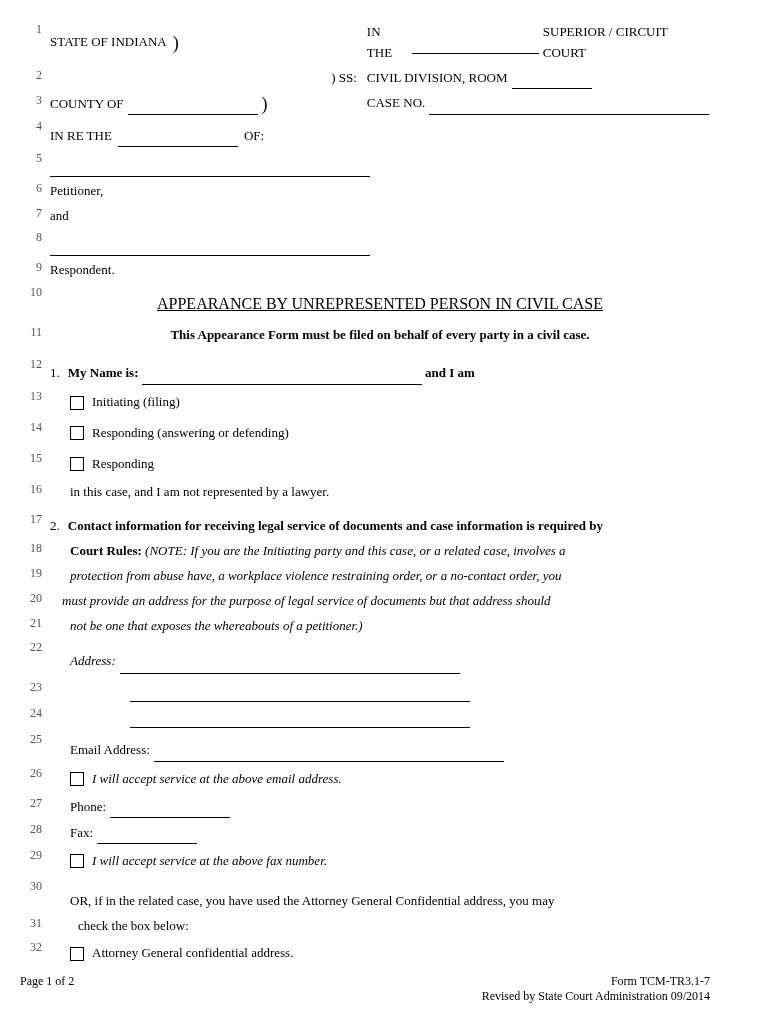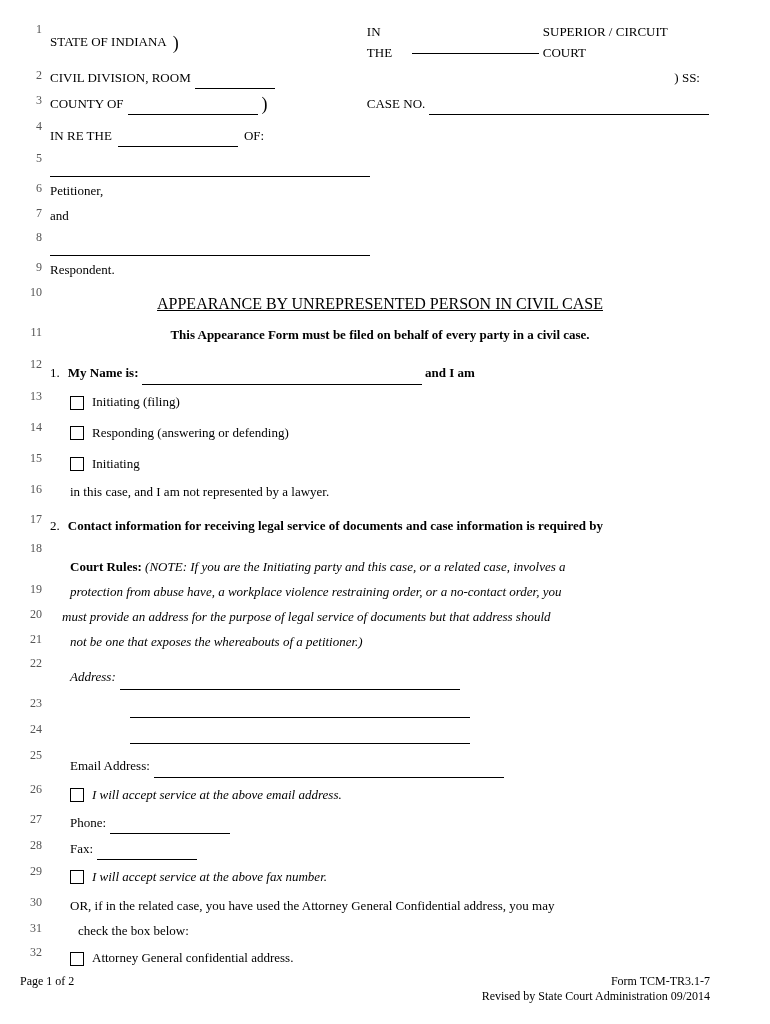--- a/index.html
+++ b/index.html
@@ -202,41 +202,41 @@
           <span>SUPERIOR / CIRCUIT COURT</span>
         </div>
       </div>
     </div>
   </div>
 
   <div class="line-wrapper">
     <div class="line-num">2</div>
     <div class="line-content">
       <div style="display:flex; align-items:center; width:100%;">
+        <div style="width:48%; display:flex; align-items:center; justify-content:flex-end; padding-right:10px;">
+          <span>) SS:</span>
+        </div>
         <div style="width:52%; display:flex; align-items:center; gap:4px;">
           <span>CIVIL DIVISION, ROOM</span>
           <span class="room-line">&nbsp;</span>
-        </div>
-        <div style="width:48%; display:flex; align-items:center; justify-content:flex-end; padding-right:10px;">
-          <span>) SS:</span>
         </div>
       </div>
     </div>
   </div>
 
   <div class="line-wrapper">
     <div class="line-num">3</div>
     <div class="line-content">
       <div style="display:flex; align-items:center; width:100%;">
         <div style="width:48%; display:flex; align-items:center; gap:4px;">
           <span>COUNTY OF</span>
           <span class="county-line">&nbsp;</span>
           <span style="font-size:18px; line-height:1;">)</span>
         </div>
-        <div style="width:52%; display:flex; align-items:center; gap:4px;">
+        <div style="width:52%; display:flex; gap:4px;">
           <span>CASE NO.</span>
           <span class="underline-case">&nbsp;</span>
         </div>
       </div>
     </div>
   </div>
 
   <div class="line-wrapper">
     <div class="line-num">4</div>
     <div class="line-content">
@@ -329,21 +329,21 @@
         <span>Responding (answering or defending)</span>
       </div>
     </div>
   </div>
 
   <div class="line-wrapper">
     <div class="line-num">15</div>
     <div class="line-content">
       <div class="checkbox-item">
         <span class="checkbox"></span>
-        <span>Initiating</span>
+        <span>Responding</span>
       </div>
     </div>
   </div>
 
   <div class="line-wrapper">
     <div class="line-num">16</div>
     <div class="line-content">
       <div style="margin-left:20px; margin-bottom:6px;">
         <span>in this case, and I am not represented by a lawyer.</span>
       </div>
@@ -358,21 +358,21 @@
         <div class="item-body">
           <span>Contact information for receiving legal service of documents and case information is required by</span>
         </div>
       </div>
     </div>
   </div>
 
   <div class="line-wrapper">
     <div class="line-num">18</div>
     <div class="line-content">
-      <div style="margin-left:20px;margin-top:16px;">
+      <div style="margin-left:20px;">
         <span class="bold-inline">Court Rules:</span>
         <span class="italic-note"> (NOTE: If you are the Initiating party and this case, or a related case, involves a</span>
       </div>
     </div>
   </div>
 
   <div class="line-wrapper">
     <div class="line-num">19</div>
     <div class="line-content">
       <div style="margin-left:20px;" class="italic-note">
@@ -473,21 +473,21 @@
       <div class="checkbox-item">
         <span class="checkbox"></span>
         <span class="italic-note">I will accept service at the above fax number.</span>
       </div>
     </div>
   </div>
 
   <div class="line-wrapper">
     <div class="line-num">30</div>
     <div class="line-content">
-      <div style="margin-left:20px; margin-top:1px;">
+      <div style="margin-left:20px; margin-top:12px;">
         <span>OR, if in the related case, you have used the Attorney General Confidential address, you may</span>
       </div>
     </div>
   </div>
 
   <div class="line-wrapper">
     <div class="line-num">31</div>
     <div class="line-content">
       <div style="margin-left:28px;">
         <span>check the box below:</span>

